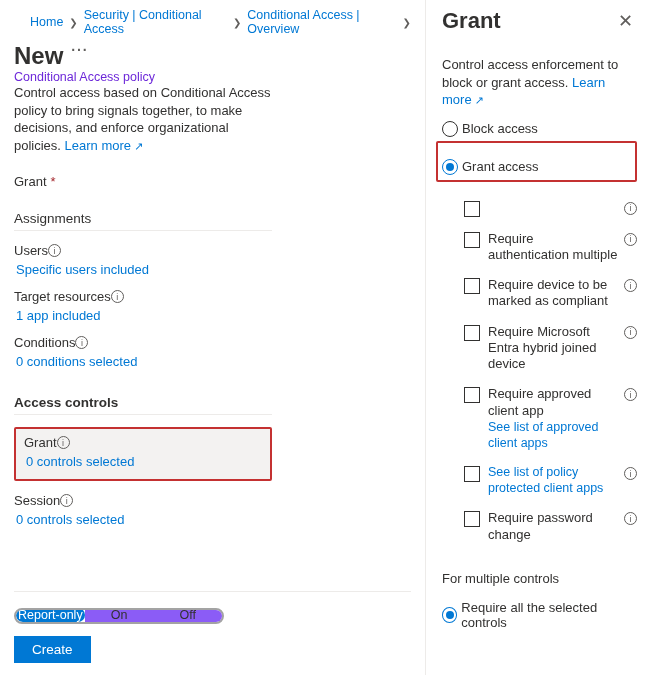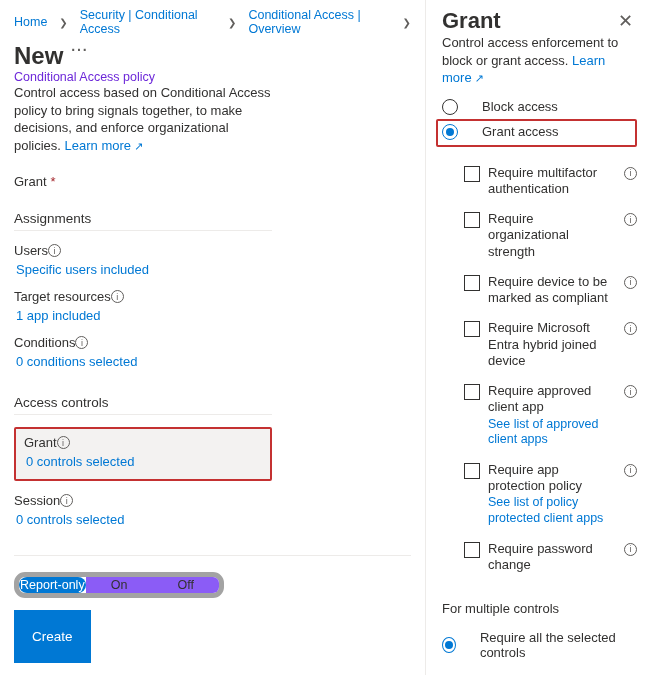--- a/index.html
+++ b/index.html
@@ -2,72 +2,72 @@
 <html><head>
 <meta charset="utf-8">
 <style>
   * { box-sizing: border-box; }
   html, body { margin:0; padding:0; font-family: "Segoe UI", Arial, sans-serif; font-size:13px; color:#323130; background:#fff; }
   .app { display:flex; width:653px; height:675px; }
   .left { width:425px; padding:8px 14px 12px 14px; display:flex; flex-direction:column; position:relative; }
   .right { flex:1; border-left:1px solid #edebe9; padding:8px 16px 12px 16px; display:flex; flex-direction:column; position:relative; }
   
   
-  .breadcrumb { display:flex; align-items:center; gap:12px; font-size:12.5px; color:#605e5c; }
+  .breadcrumb { display:flex; align-items:center; gap:6px; font-size:12.5px; color:#605e5c;margin-left:16px; }
   .breadcrumb a { color:#0078d4; text-decoration:none; }
   .chev { color:#605e5c; font-size:10px; }
   
   
   h1 { font-size:24px; font-weight:600; margin:6px 0 0 0; display:flex; align-items:flex-start; gap:8px; }
   .more { color:#605e5c; font-size:14px; letter-spacing:1px; cursor:pointer; }
   .subtitle { font-size:12.5px; color:#6d28d9; margin-top:0; }
   
   .desc { font-size:13px; color:#323130; max-width:260px; line-height:1.35; }
   .link { color:#0078d4; text-decoration:none; }
   .ext::after { content:" \2197"; font-size:11px; color:#0078d4; }
   
   .field-label { margin-top:20px; font-size:13px; display:flex; align-items:center; gap:4px; }
   .req { color:#a4262c; }
   .input-wrap { position:relative; margin-top:4px; width:258px; }
   .input-wrap input { width:100%; height:26px; border:1px solid #8a8886; padding:0 26px 0 8px; font-size:13px; outline:1px solid #8661c5; }
   .check { position:absolute; right:6px; top:5px; color:#107c10; font-size:15px; }
   
   .section-title { margin-top:22px; font-size:13.5px; color:#323130; border-bottom:1px solid #edebe9; padding-bottom:4px; width:258px; }
-  .section-title.noline { border-bottom:none; padding-bottom:0; }
+  .section-title.noline { border-bottom:none; padding-bottom:0;font-weight:bold; }
   
   .group-label { margin-top:12px; font-size:13px; display:flex; align-items:center; color:#323130; }
   .info { display:inline-flex; align-items:center; justify-content:center; width:13px; height:13px; border:1px solid #605e5c; border-radius:50%; font-size:9px; color:#605e5c; cursor:default; }
   .group-link { margin-top:4px; font-size:13px; color:#0078d4; cursor:pointer; padding-left:2px; }
   
   .grant-block { margin-top:12px; width:258px; background:#f3f2f1; padding:6px 8px 10px 8px; border:2px solid #c43131; border-radius:2px; }
   .grant-block .group-label { margin-top:0; }
   .grant-block .group-link { margin-top:4px; }
   
   .spacer { flex:1; }
   
   .enable-row { border-top:1px solid #edebe9; padding-top:10px; }
-  .seg { margin-top:6px; width:210px; height:26px; border:5px solid #a3a3a3; border-radius:11px; display:flex; overflow:hidden; font-size:12.5px; }
+  .seg { margin-top:6px; width:210px; height:16px; border:2px solid #a3a3a3; border-radius:11px; display:flex; overflow:hidden; font-size:12.5px;align-items:flex-end; }
   .seg > div { flex:1; display:flex; align-items:center; justify-content:center; cursor:pointer; color:#323130; background:#8b5cf6; }
   .seg > div.sel { background:#0078d4; color:#fff; border-radius:11px; }
   
-  .btn { margin-top:12px; background:#0078d4; color:#fff; border:none; padding:19px 18px; font-size:13.5px; cursor:pointer; }
+  .btn { margin-top:12px; background:#0078d4; color:#fff; border:none; padding:6px 18px; font-size:13.5px; cursor:pointer; }
   
   
   .panel-head { display:flex; justify-content:space-between; align-items:flex-start; }
   .panel-head h2 { font-size:22px; font-weight:600; margin:0; }
   .close { font-size:18px; color:#605e5c; cursor:pointer; padding:2px 4px; }
   
-  .right .desc { max-width:190px; }
-  
-  .radio-row { display:flex; align-items:center; gap:24px; margin-top:8px; cursor:pointer; }
+  .right .desc { margin-top:22px; max-width:190px; }
+  
+  .radio-row { display:flex; align-items:center; gap:4px; margin-top:8px; cursor:pointer; }
   .radio { width:16px; height:16px; border:1px solid #323130; border-radius:50%; display:flex; align-items:center; justify-content:center; }
   .radio.sel { border-color:#0078d4; }
   .radio.sel::after { content:""; width:8px; height:8px; background:#0078d4; border-radius:50%; }
   
-  .grant-hi { border:2px solid #c43131; padding:3px 12px 5px 4px; margin:4px 0 4px -6px; display:inline-flex; border-radius:2px; }
+  .grant-hi { border:2px solid #c43131; padding:16px 12px 5px 4px; margin:4px 0 4px -6px; display:inline-flex; border-radius:2px; }
   
   .chk-list { margin-top:14px; margin-left:22px; display:flex; flex-direction:column; gap:14px; }
   .chk-row { display:flex; align-items:flex-start; gap:8px; position:relative; padding-right:18px; }
   .chk { width:16px; height:16px; border:1px solid #323130; flex-shrink:0; margin-top:1px; cursor:pointer; }
   .chk-label { font-size:13px; color:#323130; line-height:1.25; max-width:130px; }
   .chk-row .info { position:absolute; right:0; top:2px; }
   .chk-sub { font-size:12.5px; color:#0078d4; cursor:pointer; max-width:150px; line-height:1.25; }
   .chk-stack { display:flex; flex-direction:column; gap:1px; }
   
   .multi-title { margin-top:28px; font-size:13px; }
@@ -171,26 +171,25 @@
     <div class="grant-hi">
       <div class="radio-row" style="margin-top:0;">
         <span class="radio sel"></span>
         <span>Grant access</span>
       </div>
     </div>
 
     <div class="chk-list">
       <div class="chk-row">
         <span class="chk"></span>
-        <span class="chk-label">Require multifactor authentication</span>
-        <span class="info">i</span>
-      </div>
-      <div class="chk-row">
-        <span class="chk"></span>
-        <span class="chk-label">Require organizational strength</span>
+        <span class="info">i</span>
+      </div>
+      <div class="chk-row">
+        <span class="chk"></span>
+        <span class="chk-label">Require authentication multiple</span>
         <span class="info">i</span>
       </div>
       <div class="chk-row">
         <span class="chk"></span>
         <span class="chk-label">Require device to be marked as compliant</span>
         <span class="info">i</span>
       </div>
       <div class="chk-row">
         <span class="chk"></span>
         <span class="chk-label">Require Microsoft Entra hybrid joined device</span>
@@ -200,21 +199,20 @@
         <span class="chk"></span>
         <div class="chk-stack">
           <span class="chk-label">Require approved client app</span>
           <span class="chk-sub">See list of approved client apps</span>
         </div>
         <span class="info">i</span>
       </div>
       <div class="chk-row">
         <span class="chk"></span>
         <div class="chk-stack">
-          <span class="chk-label">Require app protection policy</span>
           <span class="chk-sub">See list of policy protected client apps</span>
         </div>
         <span class="info">i</span>
       </div>
       <div class="chk-row">
         <span class="chk"></span>
         <span class="chk-label">Require password change</span>
         <span class="info">i</span>
       </div>
     </div>

